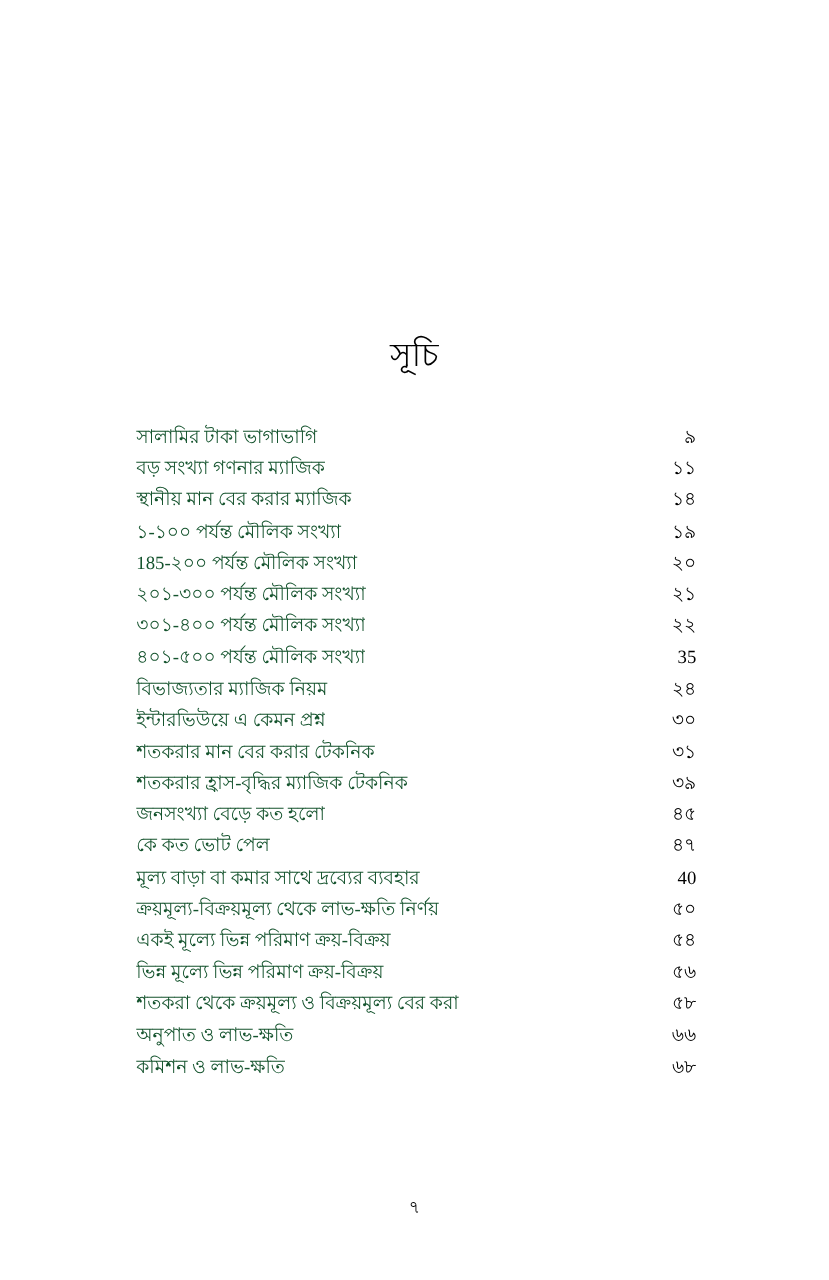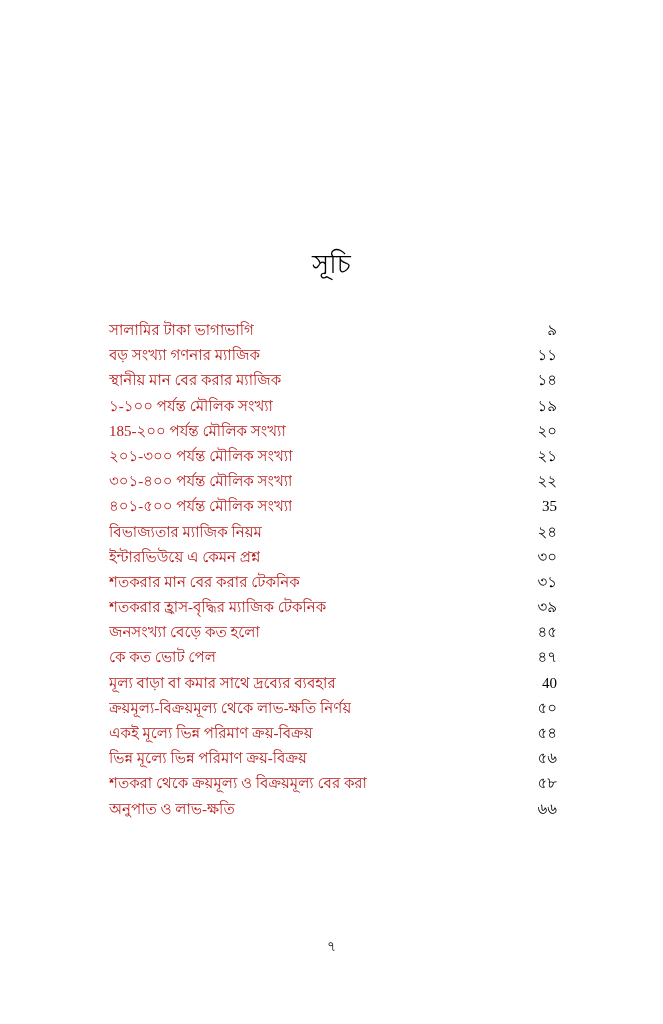--- a/index.html
+++ b/index.html
@@ -16,20 +16,21 @@
     color: #000000;
     overflow: hidden;
     position: relative;
   }
 
   .page {
     position: relative;
     width: 663px;
     height: 924px;
     box-sizing: border-box;
+    margin-top: 20px;
   }
 
   
   .toc-title {
     position: absolute;
     top: 234px;
     left: 0;
     width: 663px;
     text-align: center;
     font-size: 26px;
@@ -56,21 +57,21 @@
     align-items: baseline;
     justify-content: space-between;
     height: 25.2px;
     line-height: 25.2px;
     white-space: nowrap;
   }
 
   .toc-entry-title {
     font-size: 15px;
     line-height: 25.2px;
-    color: #b91c1c;
+    color: #14532d;
     flex: 0 1 auto;
     overflow: hidden;
     text-overflow: clip;
   }
 
   .toc-entry-page {
     font-size: 15px;
     line-height: 25.2px;
     color: #000000;
     flex: 0 0 auto;
@@ -172,17 +173,21 @@
         <span class="toc-entry-page">৫৬</span>
       </li>
       <li class="toc-row">
         <span class="toc-entry-title">শতকরা থেকে ক্রয়মূল্য ও বিক্রয়মূল্য বের করা</span>
         <span class="toc-entry-page">৫৮</span>
       </li>
       <li class="toc-row">
         <span class="toc-entry-title">অনুপাত ও লাভ-ক্ষতি</span>
         <span class="toc-entry-page">৬৬</span>
       </li>
+      <li class="toc-row">
+        <span class="toc-entry-title">কমিশন ও লাভ-ক্ষতি</span>
+        <span class="toc-entry-page">৬৮</span>
+      </li>
     </ul>
 
   <div class="page-folio">৭</div>
 
 </div>
 
 </body></html>

